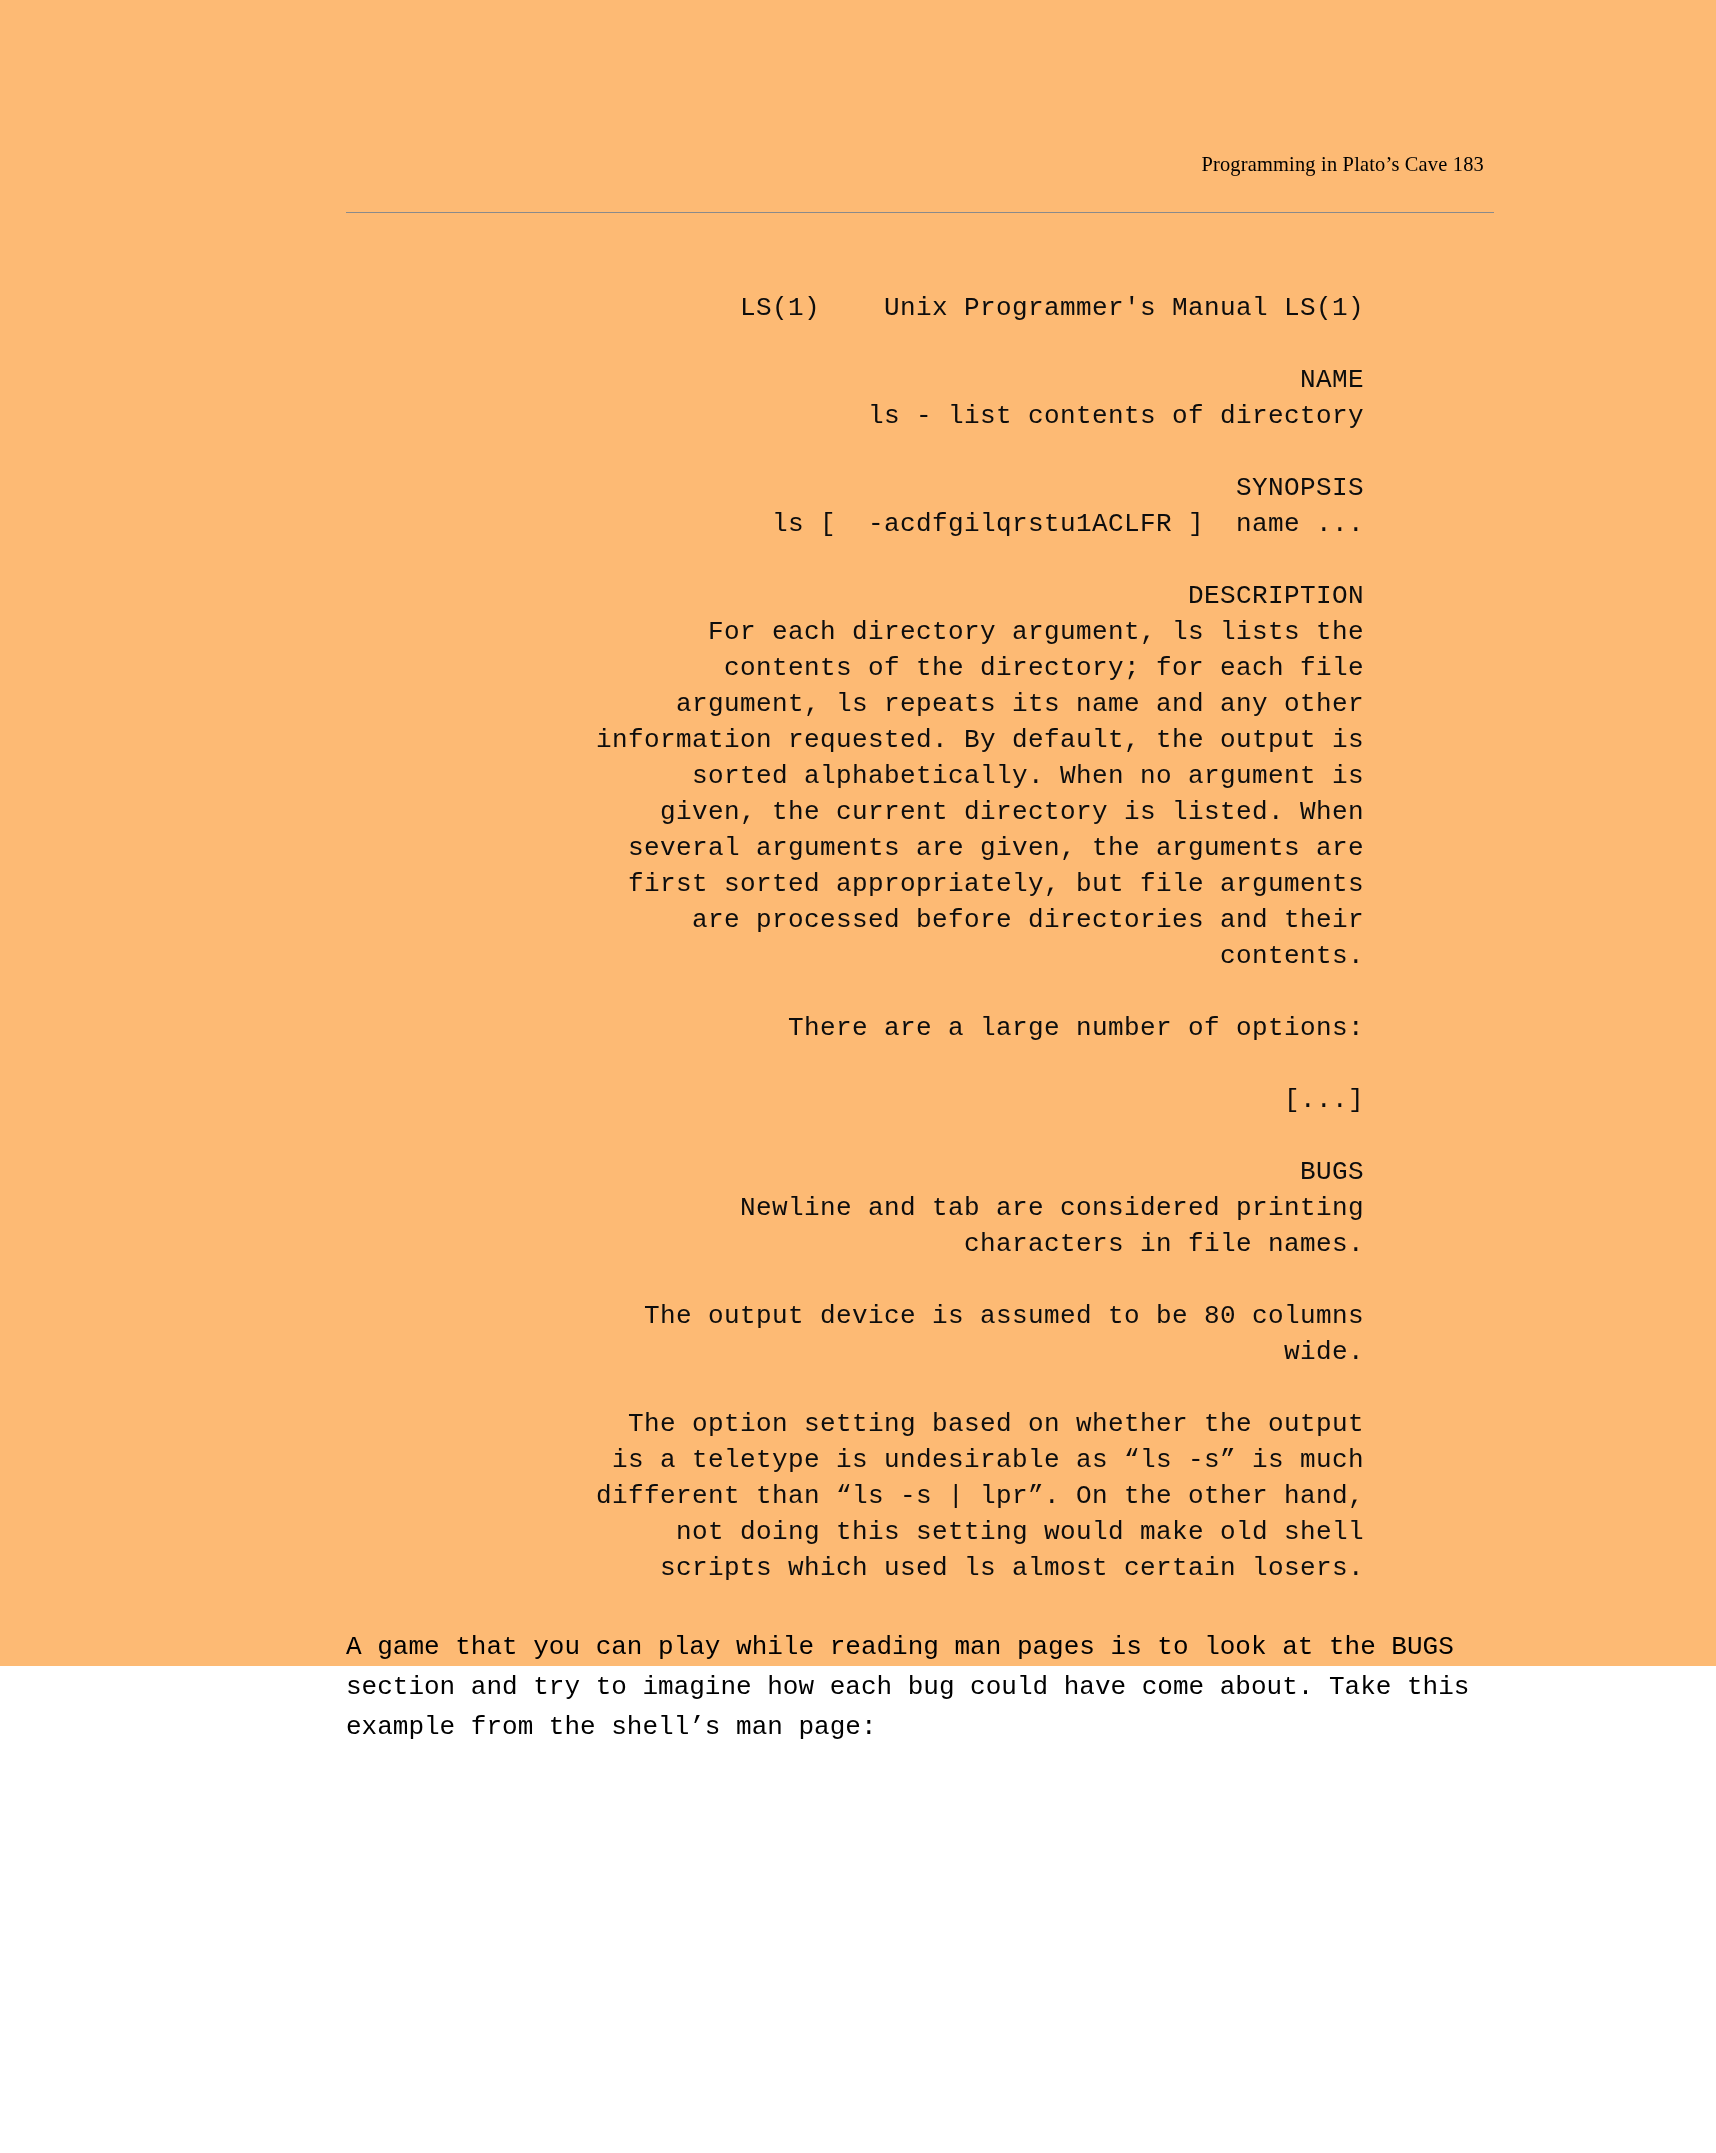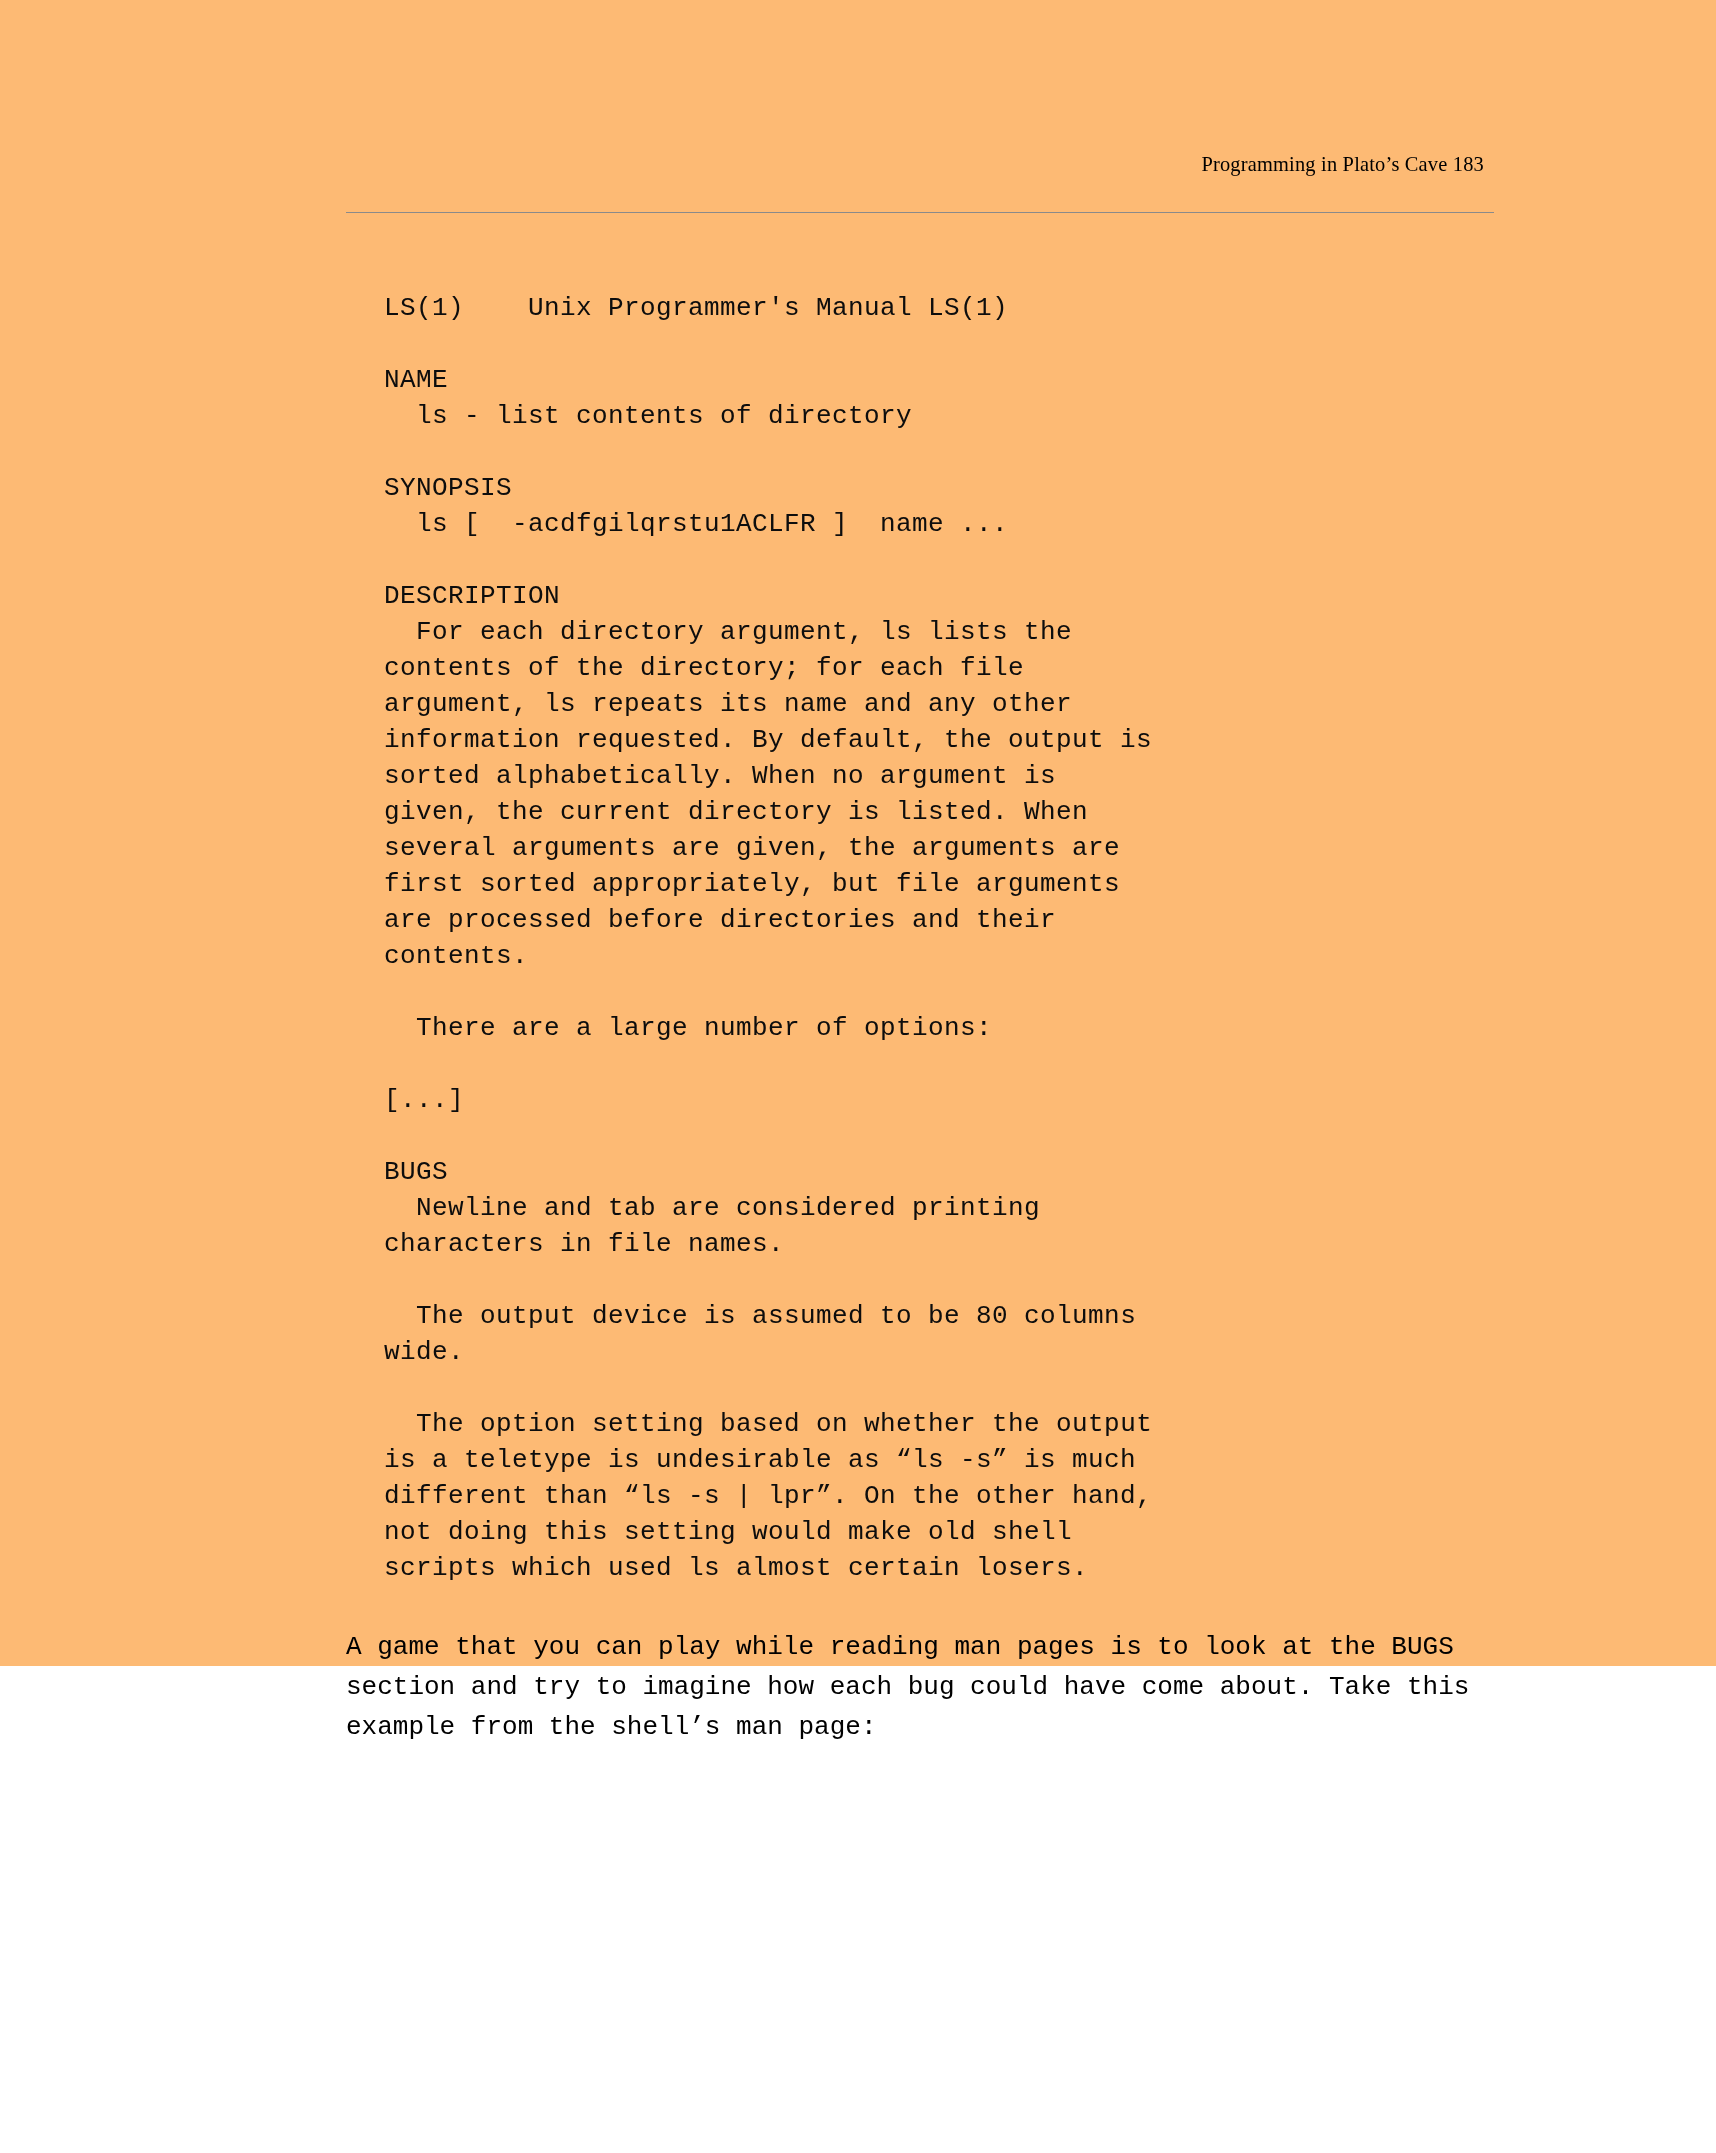--- a/index.html
+++ b/index.html
@@ -42,20 +42,21 @@
     position: absolute;
     top: 264px;
     left: 384px;
     width: 980px;
     font-family: "Liberation Mono", monospace;
     font-size: 26px;
     line-height: 36px;
     letter-spacing: 0.4px;
     white-space: pre-wrap;
     color: #0d0d0d;
+    text-align: right;
   }
   .body-para {
     position: absolute;
     left: 346px;
     width: 1150px;
     font-family: Liberation Mono, monospace;
     font-size: 26px;
     line-height: 40px;
     text-align: left;
     color: #000000;

